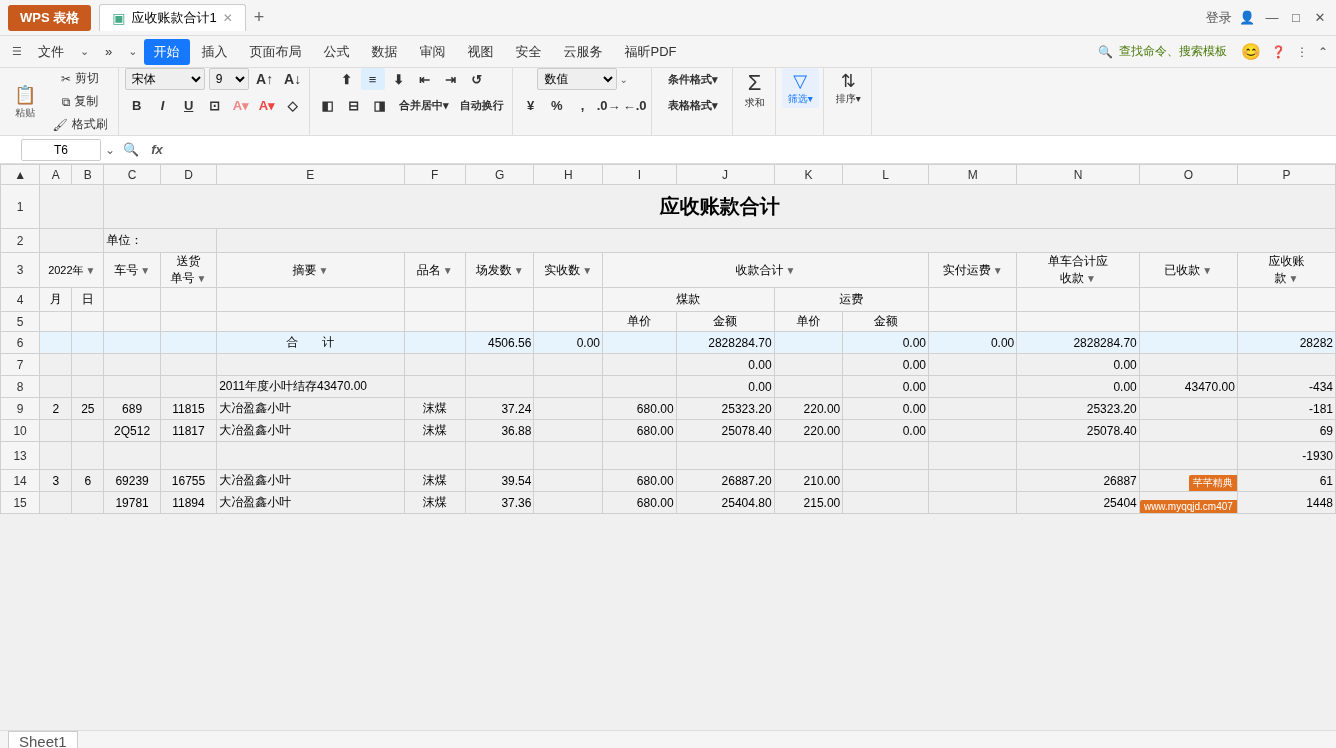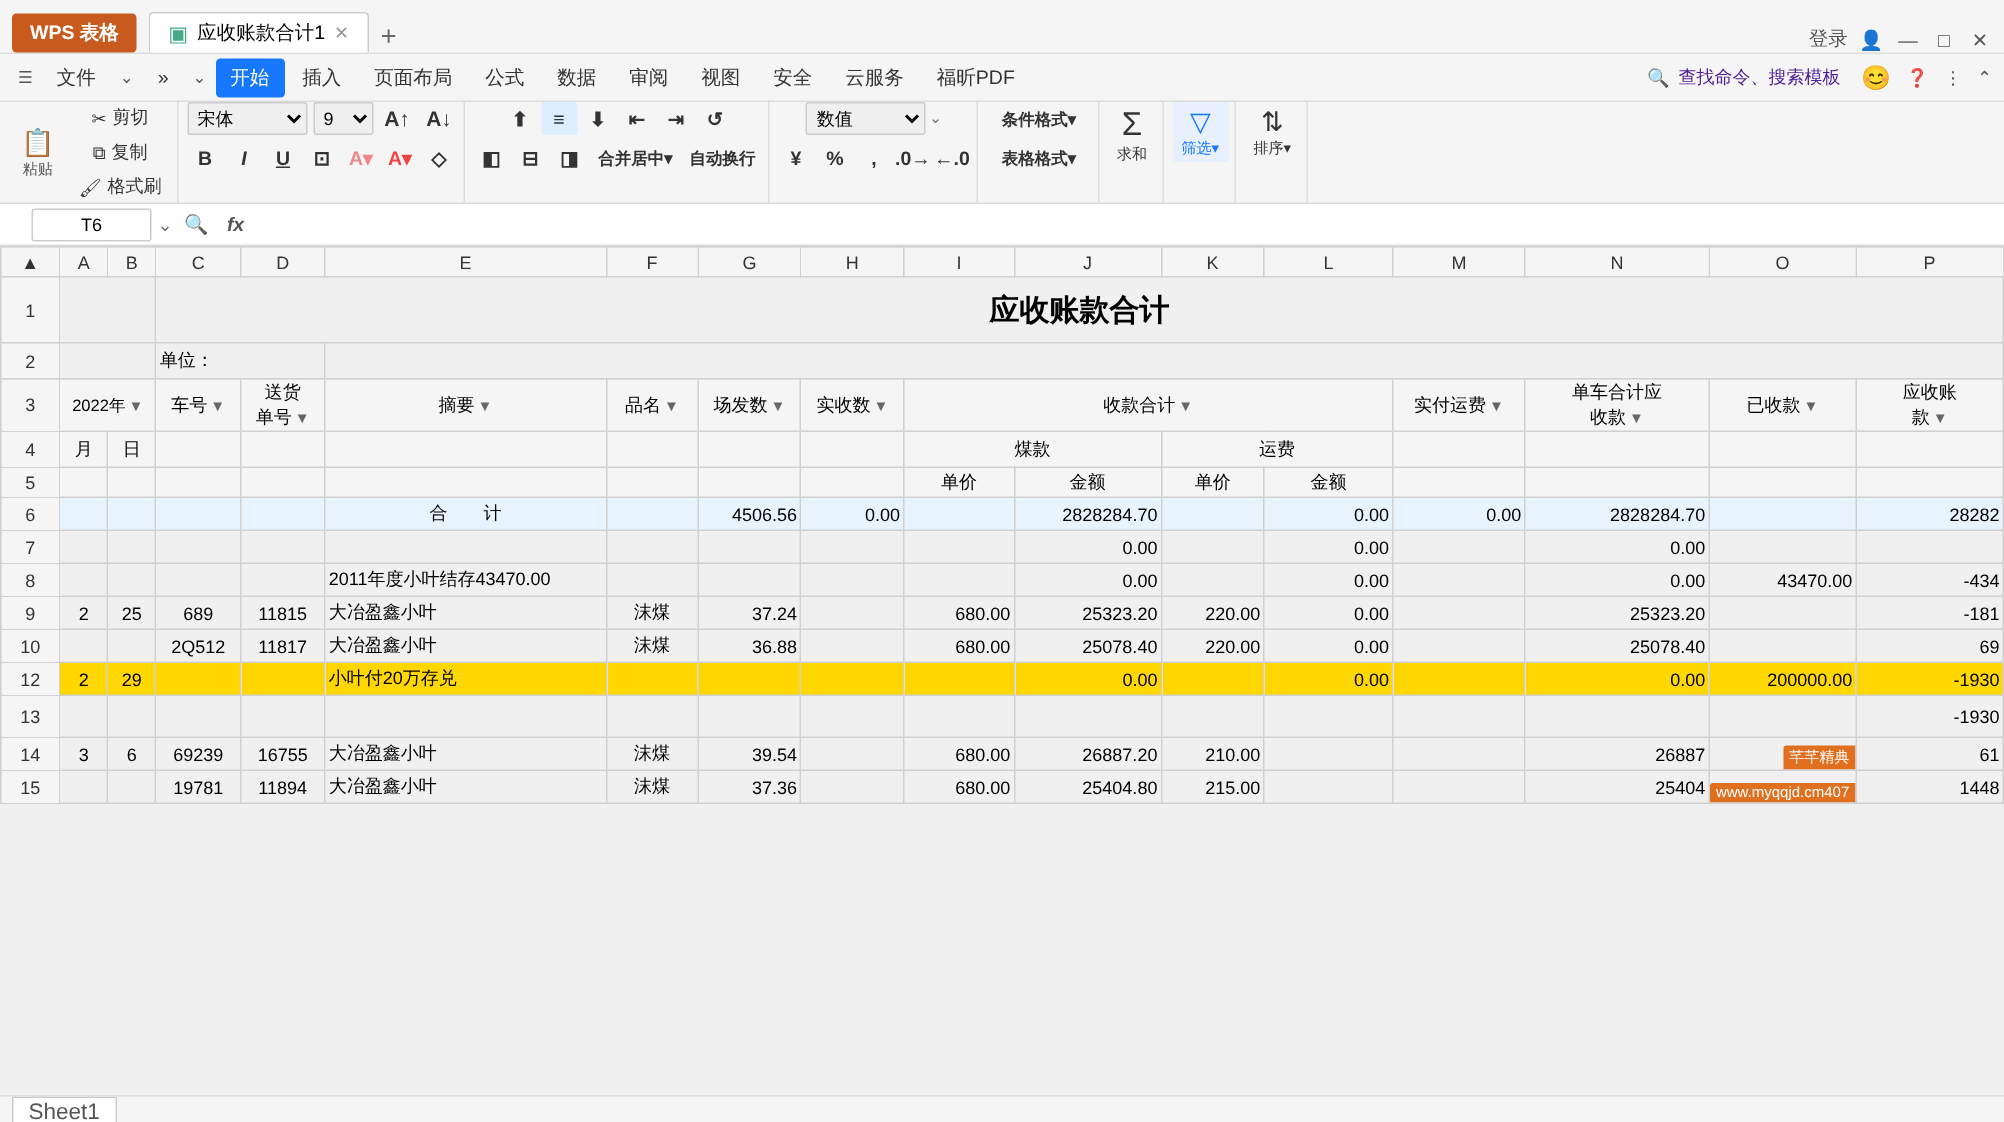--- a/index.html
+++ b/index.html
@@ -1,19 +1,19 @@
 <!DOCTYPE html>
 <html><head>
   <meta charset="utf-8">
   <style>
     * { margin: 0; padding: 0; box-sizing: border-box; }
     body { font-family: 'Microsoft YaHei', '微软雅黑', SimSun, sans-serif; font-size: 12px; background: #f0f0f0; width: 1336px; height: 748px; overflow: hidden; }
 
     
-    .title-bar { height: 36px; background: #f5f5f5; display: flex; align-items: flex-end; padding: 0 8px; border-bottom: 1px solid #ddd; }
+    .title-bar { height: 36px; background: #f5f5f5; display: flex; align-items: center; padding: 0 8px; border-bottom: 1px solid #ddd; }
     .wps-btn { background: #c85a1e; color: white; padding: 4px 12px; border-radius: 3px; font-size: 13px; font-weight: bold; margin-right: 8px; }
     .tab-item { background: white; border: 1px solid #ccc; border-bottom: none; padding: 4px 12px; border-radius: 3px 3px 0 0; display: flex; align-items: center; gap: 6px; font-size: 13px; }
     .tab-icon { color: #4a8; font-size: 14px; }
     .tab-close { color: #999; cursor: pointer; font-size: 12px; }
     .tab-new { margin-left: 8px; color: #666; font-size: 18px; cursor: pointer; }
     .title-spacer { flex: 1; }
     .title-right { display: flex; align-items: center; gap: 8px; color: #555; font-size: 13px; }
     .win-btn { width: 16px; height: 16px; display: flex; align-items: center; justify-content: center; cursor: pointer; color: #555; }
 
     
@@ -97,21 +97,21 @@
   <span class="menu-item">页面布局</span>
   <span class="menu-item">公式</span>
   <span class="menu-item">数据</span>
   <span class="menu-item">审阅</span>
   <span class="menu-item">视图</span>
   <span class="menu-item">安全</span>
   <span class="menu-item">云服务</span>
   <span class="menu-item">福昕PDF</span>
   <div style="flex:1"></div>
   <span style="color:#555; margin-right:4px;">🔍</span>
-  <span style="font-size:12px;color:#4c1d95;cursor:pointer;">查找命令、搜索模板</span>
+  <span style="font-size:12px;color:#4d7c0f;cursor:pointer;">查找命令、搜索模板</span>
   <span style="margin-left:12px; color:#555; font-size:16px;">😊</span>
   <span style="margin-left:8px; color:#555;">❓</span>
   <span style="margin-left:8px; color:#555;">⋮</span>
   <span style="margin-left:8px; color:#555;">⌃</span>
 </div>
 
 <div class="toolbar" style="height:68px; flex-direction: column; justify-content:center; padding: 4px 0;">
   <div style="display:flex; align-items:center; width:100%; padding: 0 4px; gap:2px;">
 
     <div class="toolbar-group" style="flex-direction:column; min-width:100px;">
@@ -433,39 +433,20 @@
           <td class="cell-right">25078.40</td>
           <td class="cell-right">220.00</td>
           <td class="cell-right">0.00</td>
           <td></td>
           <td class="cell-right">25078.40</td>
           <td></td>
           <td class="cell-right">69</td>
         </tr>
 
 
-        <tr style="height:22px; background:#ffd700;">
-          <td class="row-header" style="background:#f5f5f5;">12</td>
-          <td class="cell-center">2</td>
-          <td class="cell-center">29</td>
-          <td></td>
-          <td></td>
-          <td class="cell-left">小叶付20万存兑</td>
-          <td></td>
-          <td></td>
-          <td></td>
-          <td></td>
-          <td class="cell-right">0.00</td>
-          <td></td>
-          <td class="cell-right">0.00</td>
-          <td></td>
-          <td class="cell-right">0.00</td>
-          <td class="cell-right">200000.00</td>
-          <td class="cell-right">-1930</td>
-        </tr>
 
         <tr style="height:28px;">
           <td class="row-header">13</td>
           <td></td>
           <td></td>
           <td></td>
           <td></td>
           <td></td>
           <td></td>
           <td></td>

